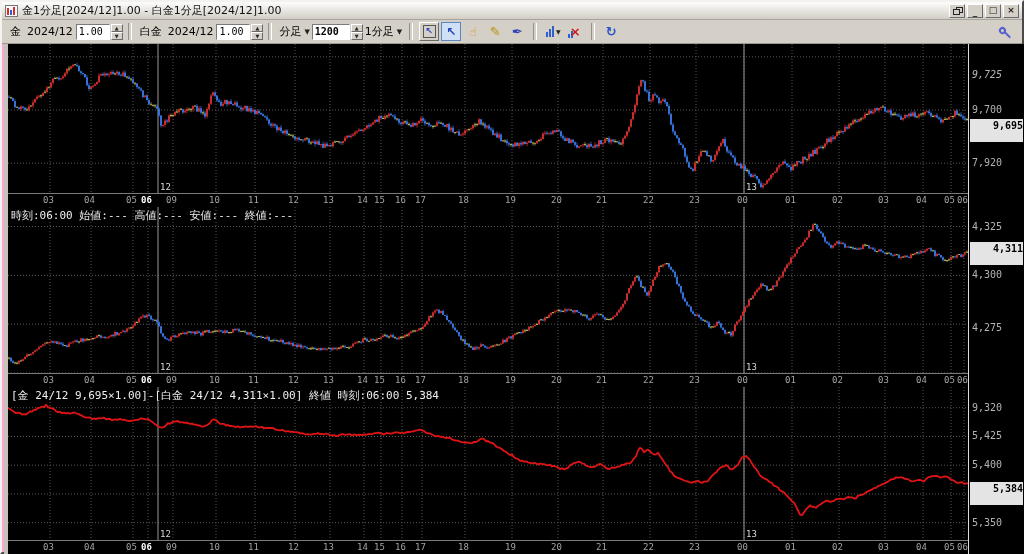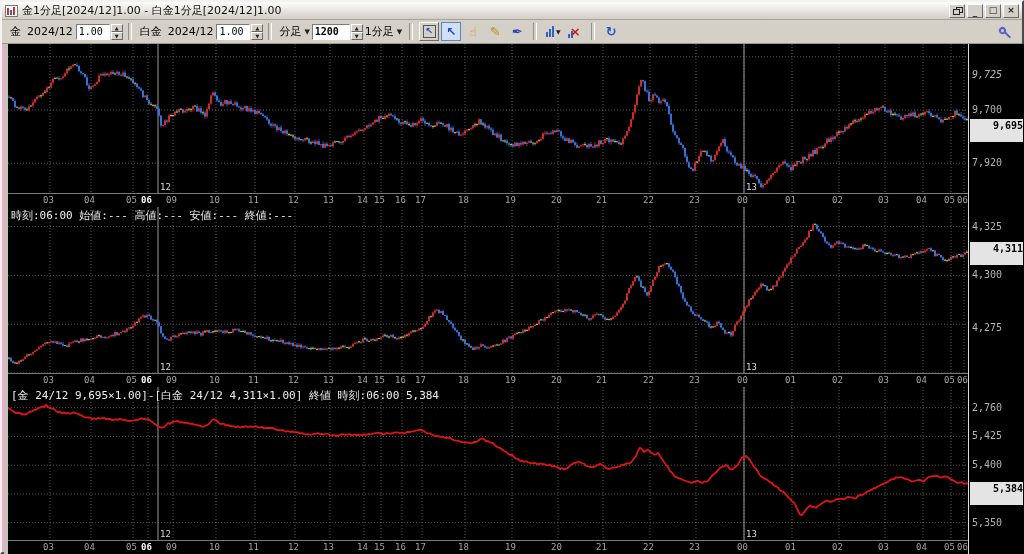--- a/index.html
+++ b/index.html
@@ -358,21 +358,21 @@
           <line x1="943.0" y1="0" x2="943.0" y2="153" stroke="#575757" stroke-width="1" stroke-dasharray="1,2"></line>
           <line x1="956.0" y1="0" x2="956.0" y2="153" stroke="#575757" stroke-width="1" stroke-dasharray="1,2"></line>
           <line x1="150.0" y1="0" x2="150.0" y2="153" stroke="#9a9a9a" stroke-width="1"></line>
           <text x="152" y="150" fill="#d8d8d8" font-size="9px" font-family="DejaVu Sans Mono, monospace">12</text>
           <line x1="736.0" y1="0" x2="736.0" y2="153" stroke="#9a9a9a" stroke-width="1"></line>
           <text x="738" y="150" fill="#d8d8d8" font-size="9px" font-family="DejaVu Sans Mono, monospace">13</text>
           <polyline points="0,21.0 2,22.1 4,23.5 6,24.7 8,26.2 10,25.7 12,26.0 14,27.5 16,27.1 18,27.5 20,26.1 22,24.5 24,24.6 26,22.6 28,22.9 30,21.0 32,20.6 34,19.7 36,20.1 38,17.8 40,20.1 42,20.8 44,21.4 46,22.2 48,24.2 50,25.3 52,24.7 54,26.2 56,25.6 58,26.3 60,26.0 62,26.7 64,26.1 66,25.4 68,26.3 70,26.8 72,27.9 74,28.7 76,30.1 78,30.3 80,30.7 82,30.4 84,32.1 86,31.4 88,32.1 90,31.1 92,31.3 94,31.2 96,30.6 98,32.3 100,31.9 102,32.0 104,33.3 106,32.7 108,32.5 110,32.9 112,31.8 114,32.8 116,32.6 118,33.3 120,33.9 122,34.0 124,33.6 126,33.4 128,32.9 130,32.9 132,31.7 134,31.3 136,32.0 138,32.3 140,32.1 142,33.4 144,34.8 146,36.4 148,37.7 150,39.6 152,40.2 154,40.6 156,40.0 158,38.4 160,36.0 162,36.9 164,35.2 166,34.6 168,34.3 170,34.0 172,35.5 174,35.0 176,35.8 178,35.6 180,36.0 182,36.9 184,36.6 186,37.6 188,37.7 190,38.5 192,38.5 194,39.7 196,39.3 198,38.5 200,37.6 202,35.9 204,33.0 206,32.4 208,33.0 210,35.0 212,36.8 214,36.9 216,36.8 218,38.7 220,37.9 222,39.2 224,39.0 226,39.5 228,40.2 230,39.2 232,40.5 234,39.9 236,39.9 238,39.3 240,40.0 242,39.3 244,39.9 246,39.6 248,39.1 250,40.4 252,40.4 254,39.8 256,41.5 258,40.9 260,41.0 262,40.8 264,41.0 266,41.4 268,42.8 270,42.9 272,43.5 274,42.8 276,43.7 278,44.6 280,44.0 282,44.9 284,44.6 286,45.1 288,45.1 290,45.3 292,46.4 294,46.1 296,46.9 298,47.4 300,47.1 302,47.6 304,47.4 306,46.8 308,46.8 310,46.0 312,47.1 314,46.9 316,47.5 318,46.5 320,47.0 322,48.3 324,48.4 326,48.1 328,49.0 330,48.8 332,47.9 334,47.1 336,47.4 338,47.8 340,47.4 342,47.2 344,48.6 346,47.4 348,48.0 350,48.0 352,47.7 354,48.1 356,47.4 358,47.8 360,47.0 362,47.2 364,47.1 366,46.2 368,46.2 370,45.6 372,46.0 374,46.6 376,47.6 378,46.2 380,46.1 382,46.6 384,46.5 386,45.6 388,45.3 390,45.4 392,46.3 394,45.4 396,46.6 398,45.4 400,44.8 402,45.0 404,44.5 406,44.3 408,43.4 410,43.2 412,42.7 414,43.3 416,44.0 418,45.7 420,46.3 422,46.4 424,47.5 426,48.5 428,49.3 430,48.9 432,49.8 434,49.7 436,50.3 438,51.0 440,50.6 442,50.8 444,52.4 446,53.1 448,53.7 450,53.6 452,54.6 454,55.0 456,55.5 458,55.4 460,55.7 462,56.0 464,56.2 466,54.8 468,55.0 470,54.0 472,52.3 474,51.5 476,52.2 478,54.3 480,54.0 482,55.5 484,55.8 486,57.1 488,59.4 490,60.4 492,60.9 494,62.3 496,64.0 498,64.8 500,66.7 502,68.0 504,67.7 506,70.1 508,71.4 510,72.0 512,73.8 514,73.6 516,74.7 518,74.3 520,75.3 522,75.8 524,76.5 526,75.9 528,76.4 530,77.6 532,76.5 534,77.0 536,77.2 538,77.9 540,78.3 542,77.7 544,79.5 546,78.8 548,79.7 550,80.4 552,82.2 554,81.3 556,82.4 558,81.6 560,80.9 562,78.4 564,77.3 566,75.9 568,75.8 570,74.7 572,75.1 574,76.3 576,76.7 578,78.6 580,79.4 582,80.0 584,80.2 586,80.0 588,78.9 590,77.8 592,76.7 594,78.0 596,79.2 598,80.9 600,82.0 602,81.9 604,80.4 606,80.9 608,80.4 610,79.7 612,79.4 614,77.6 616,78.0 618,76.5 620,76.3 622,76.3 624,74.3 626,71.3 628,69.4 630,63.7 632,60.8 634,62.0 636,65.3 638,63.8 640,62.6 642,64.5 644,66.1 646,67.6 648,67.3 650,65.7 652,69.1 654,71.8 656,75.0 658,77.7 660,80.4 662,84.2 664,85.5 666,88.7 668,90.2 670,90.9 672,91.6 674,92.3 676,93.5 678,94.0 680,94.7 682,95.5 684,95.7 686,94.9 688,94.5 690,93.7 692,95.1 694,96.0 696,94.6 698,94.6 700,94.0 702,91.4 704,88.8 706,86.8 708,85.6 710,83.1 712,80.9 714,79.7 716,79.5 718,78.0 720,79.3 722,82.0 724,82.4 726,81.0 728,79.3 730,77.7 732,73.8 734,70.4 736,70.2 738,69.0 740,70.9 742,73.1 744,76.6 746,79.8 748,81.7 750,84.9 752,88.4 754,90.0 756,91.3 758,92.1 760,93.5 762,95.4 764,95.9 766,98.7 768,99.4 770,100.6 772,103.5 774,104.4 776,105.4 778,107.9 780,109.9 782,111.9 784,114.2 786,115.6 788,119.3 790,123.5 792,127.7 794,128.1 796,125.4 798,122.3 800,120.5 802,118.3 804,119.9 806,119.7 808,120.8 810,118.7 812,117.8 814,116.3 816,114.9 818,113.7 820,113.9 822,114.9 824,114.4 826,113.9 828,112.1 830,112.1 832,111.7 834,111.9 836,112.3 838,111.0 840,110.0 842,110.4 844,110.3 846,111.5 848,111.4 850,108.9 852,108.0 854,107.9 856,107.0 858,105.4 860,104.3 862,103.4 864,102.4 866,101.1 868,100.8 870,99.1 872,98.5 874,97.3 876,96.6 878,95.6 880,94.6 882,93.1 884,92.1 886,92.0 888,90.3 890,90.7 892,90.4 894,90.3 896,91.4 898,92.2 900,92.1 902,93.6 904,94.4 906,94.1 908,93.5 910,93.0 912,92.9 914,93.8 916,94.3 918,92.1 920,90.3 922,89.8 924,89.2 926,89.1 928,89.0 930,89.2 932,90.5 934,90.2 936,89.7 938,89.4 940,90.1 942,92.0 944,92.8 946,93.8 948,95.3 950,96.0 952,95.5 954,95.1 956,96.8 958,96.5 960,96.4" stroke="#e01414" stroke-width="1.8" fill="none" stroke-linejoin="round"></polyline>
         </svg>
       <div class="info">[金 24/12 9,695×1.00]-[白金 24/12 4,311×1.00] 終値 時刻:06:00 5,384</div>
       <div class="yaxis" style="height: 167px;">
-          <div class="ylab" style="top: 15px;">2,760</div>
+          <div class="ylab" style="top: 15px;">9,320</div>
           <div class="ylab" style="top: 43px;">5,425</div>
           <div class="ylab" style="top: 72px;">5,400</div>
           <div class="ylab" style="top: 130px;">5,350</div>
           <div class="ycur" style="top: 95px;">5,384</div>
         </div>
       <div class="xaxis" style="top: 153px;">
           <span class="xlab" style="left: 35px;">03</span>
           <span class="xlab" style="left: 76px;">04</span>
           <span class="xlab" style="left: 118px;">05</span>
           <span class="xlab hl" style="left: 133px;">06</span>

